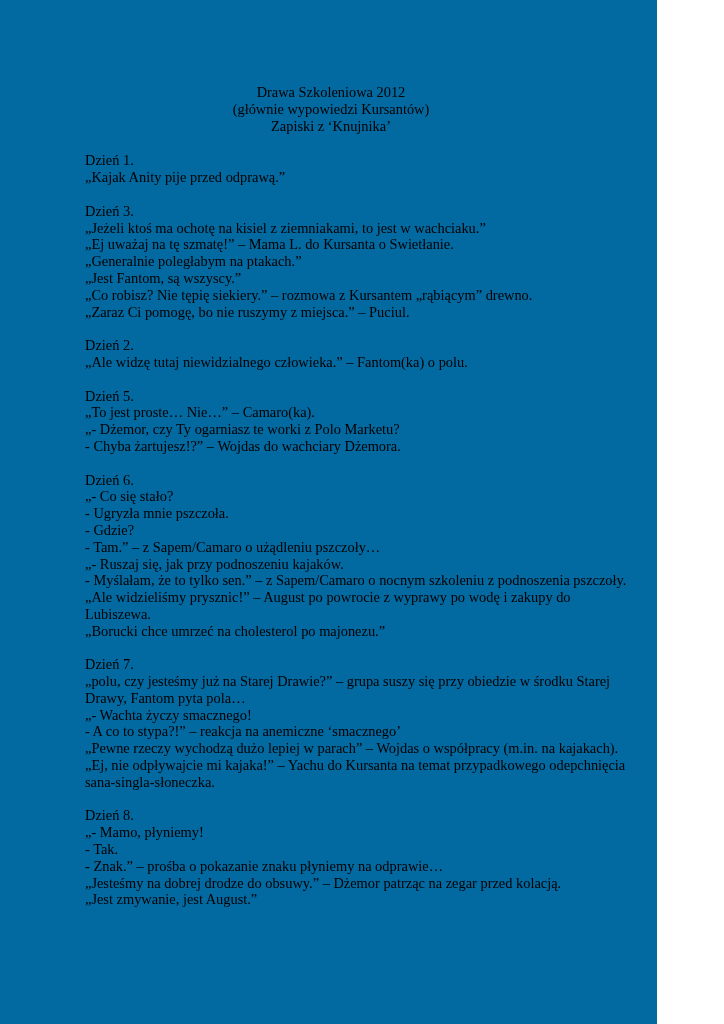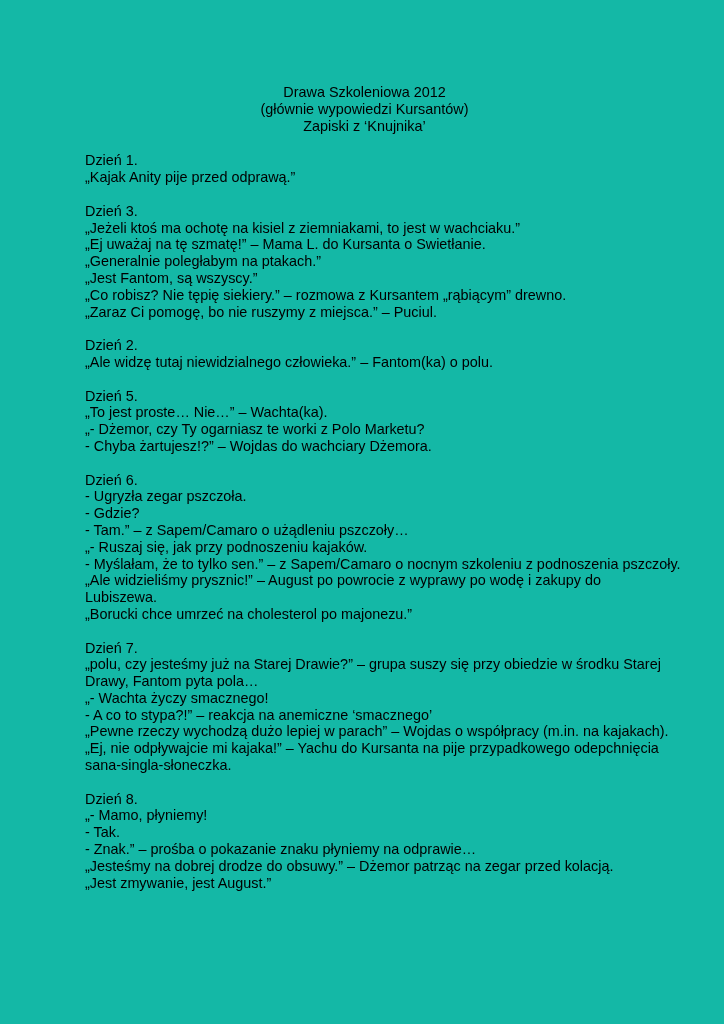--- a/index.html
+++ b/index.html
@@ -8,25 +8,25 @@
     background: #ffffff;
   }
   body {
     width: 724px;
     height: 1024px;
     overflow: hidden;
   }
   .page {
     position: relative;
     box-sizing: border-box;
-    width: 724px;
+    width: 657px;
     height: 1024px;
-    background: #14b8a6;
+    background: #0369a1;
     color: #000000;
-    font-family: Liberation Sans, sans-serif;
+    font-family: Liberation Serif, serif;
     font-size: 14.4px;
     line-height: 16.8px;
     padding: 84px 80px 0 85px;
   }
   .title-block {
     text-align: center;
     margin-bottom: 18px;
   }
   .section {
     margin-bottom: 16.8px;
@@ -57,43 +57,44 @@
         <div class="line">„Jest Fantom, są wszyscy.”</div>
         <div class="line">„Co robisz? Nie tępię siekiery.” – rozmowa z Kursantem „rąbiącym” drewno.</div>
         <div class="line">„Zaraz Ci pomogę, bo nie ruszymy z miejsca.” – Puciul.</div>
       </div>
       <div class="section">
         <div class="line">Dzień 2.</div>
         <div class="line">„Ale widzę tutaj niewidzialnego człowieka.” – Fantom(ka) o polu.</div>
       </div>
       <div class="section">
         <div class="line">Dzień 5.</div>
-        <div class="line">„To jest proste… Nie…” – Wachta(ka).</div>
+        <div class="line">„To jest proste… Nie…” – Camaro(ka).</div>
         <div class="line">„- Dżemor, czy Ty ogarniasz te worki z Polo Marketu?</div>
         <div class="line">- Chyba żartujesz!?” – Wojdas do wachciary Dżemora.</div>
       </div>
       <div class="section">
         <div class="line">Dzień 6.</div>
-        <div class="line">- Ugryzła zegar pszczoła.</div>
+        <div class="line">„- Co się stało?</div>
+        <div class="line">- Ugryzła mnie pszczoła.</div>
         <div class="line">- Gdzie?</div>
         <div class="line">- Tam.” – z Sapem/Camaro o użądleniu pszczoły…</div>
         <div class="line">„- Ruszaj się, jak przy podnoszeniu kajaków.</div>
         <div class="line">- Myślałam, że to tylko sen.” – z Sapem/Camaro o nocnym szkoleniu z podnoszenia pszczoły.</div>
         <div class="line">„Ale widzieliśmy prysznic!” – August po powrocie z wyprawy po wodę i zakupy do</div>
         <div class="line">Lubiszewa.</div>
         <div class="line">„Borucki chce umrzeć na cholesterol po majonezu.”</div>
       </div>
       <div class="section">
         <div class="line">Dzień 7.</div>
         <div class="line">„polu, czy jesteśmy już na Starej Drawie?” – grupa suszy się przy obiedzie w środku Starej</div>
         <div class="line">Drawy, Fantom pyta pola…</div>
         <div class="line">„- Wachta życzy smacznego!</div>
         <div class="line">- A co to stypa?!” – reakcja na anemiczne ‘smacznego’</div>
         <div class="line">„Pewne rzeczy wychodzą dużo lepiej w parach” – Wojdas o współpracy (m.in. na kajakach).</div>
-        <div class="line">„Ej, nie odpływajcie mi kajaka!” – Yachu do Kursanta na pije przypadkowego odepchnięcia</div>
+        <div class="line">„Ej, nie odpływajcie mi kajaka!” – Yachu do Kursanta na temat przypadkowego odepchnięcia</div>
         <div class="line">sana-singla-słoneczka.</div>
       </div>
       <div class="section">
         <div class="line">Dzień 8.</div>
         <div class="line">„- Mamo, płyniemy!</div>
         <div class="line">- Tak.</div>
         <div class="line">- Znak.” – prośba o pokazanie znaku płyniemy na odprawie…</div>
         <div class="line">„Jesteśmy na dobrej drodze do obsuwy.” – Dżemor patrząc na zegar przed kolacją.</div>
         <div class="line">„Jest zmywanie, jest August.”</div>
       </div>

